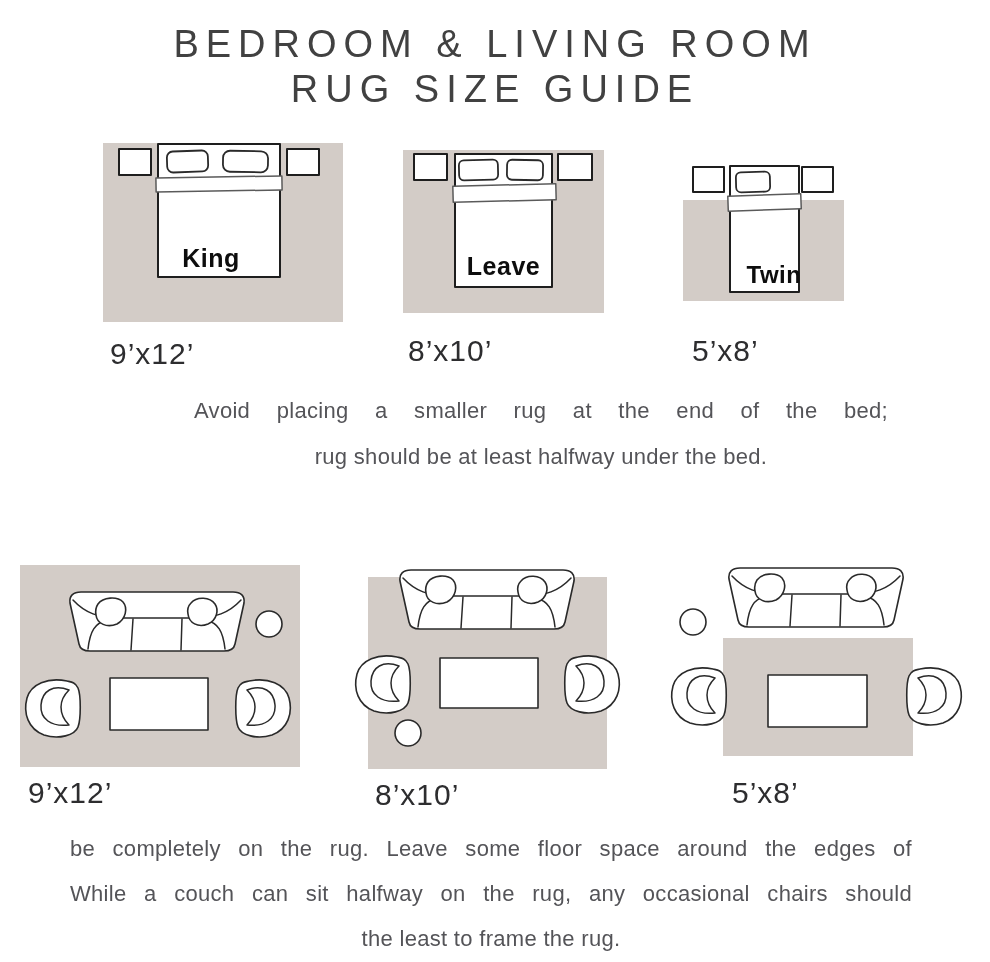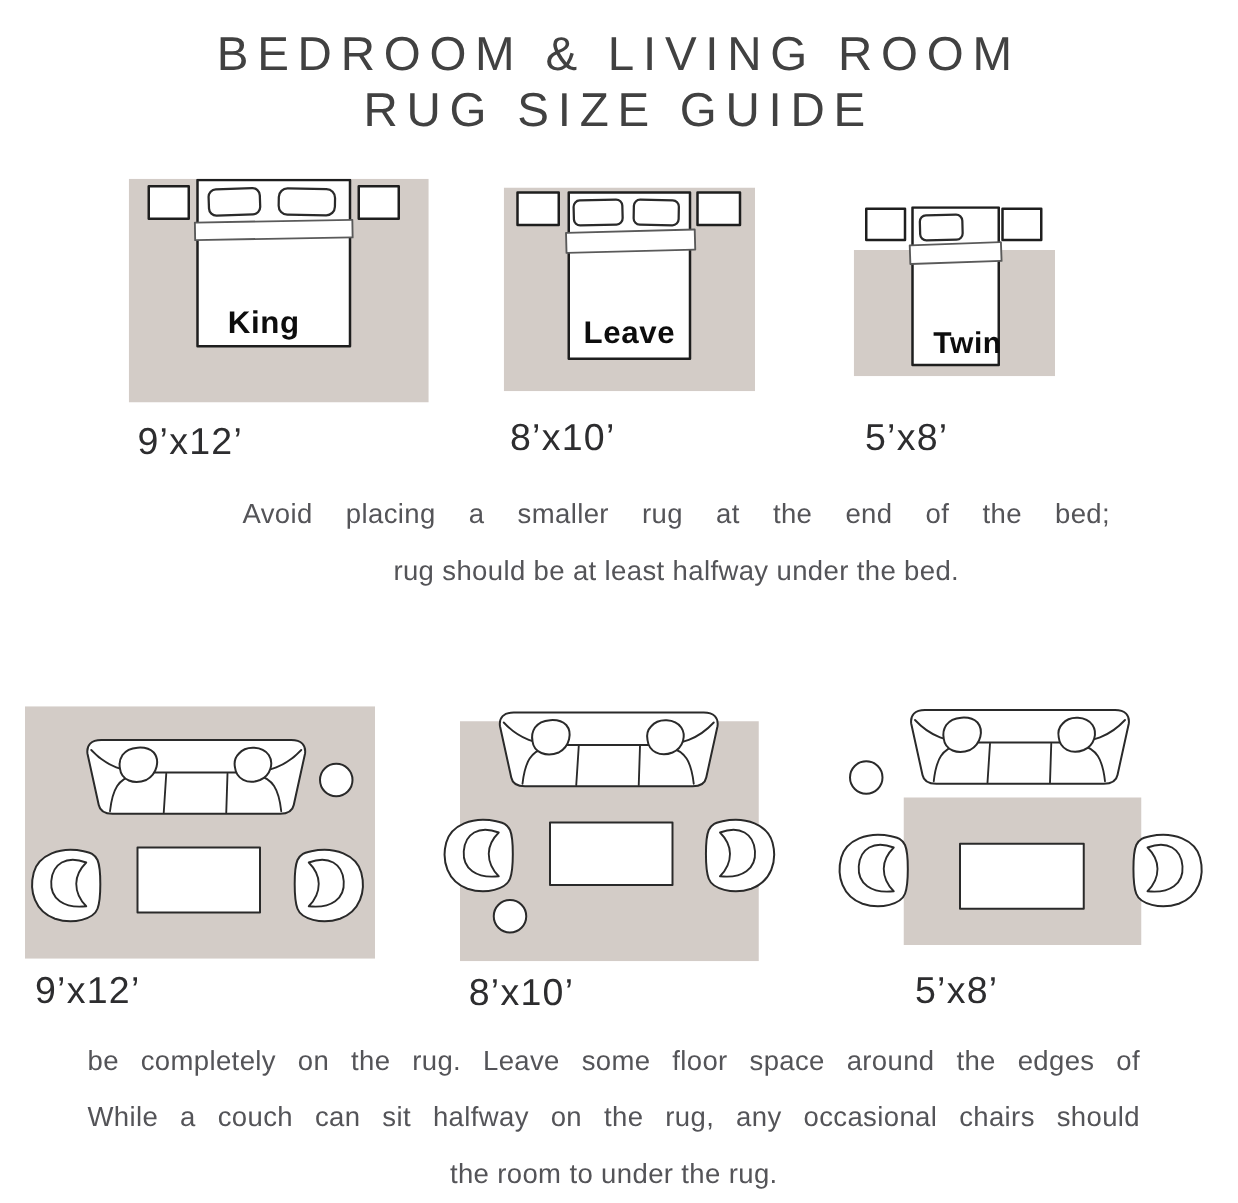--- a/index.html
+++ b/index.html
@@ -157,16 +157,16 @@
       <use href="#chair" x="0" y="102"></use>
       <use href="#chair" transform="translate(297,102) scale(-1,1)"></use>
       <rect class="furn" x="100" y="112" width="99" height="52"></rect>
     </svg>
   </div>
   <div class="size-label" style="left:732px;top:779px;">5’x8’</div>
 
   <div class="note" style="left:70px;top:826px;width:842px;">
     <div class="line" style="line-height:45px;">be completely on the rug. Leave some floor space around the edges of</div>
     <div class="line" style="line-height:45px;">While a couch can sit halfway on the rug, any occasional chairs should</div>
-    <div class="line center" style="line-height:45px;">the room to under the rug.</div>
+    <div class="line center" style="line-height:45px;">the least to frame the rug.</div>
   </div>
 
 </div>
 
 </body></html>

